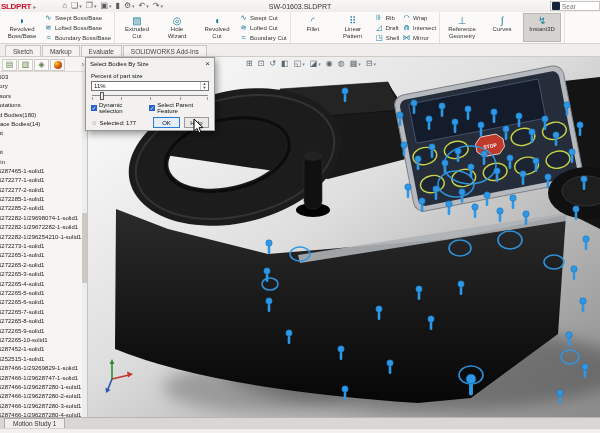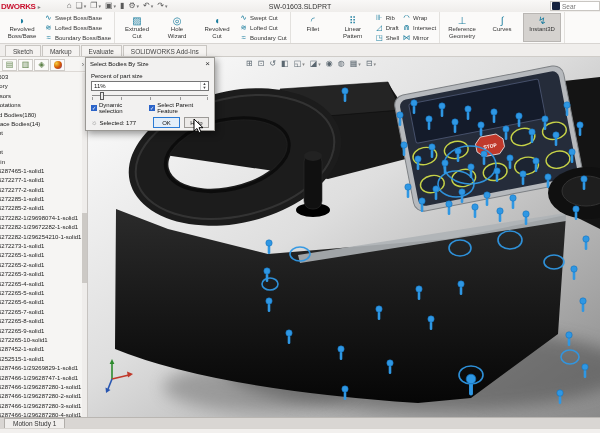--- a/index.html
+++ b/index.html
@@ -90,21 +90,21 @@
   
   .pinc { fill:#2f97e3; stroke:#0e6cb8; stroke-width:.5; }
   .pinr { fill:#2f97e3; }
   .selring { fill:none; stroke:#2f97e3; stroke-width:1.6; opacity:.95; }
   .panel-btn { fill:#1c2432; stroke:#c6d248; stroke-width:1.4; }
 </style>
 </head>
 <body>
 
 <div class="titlebar">
-  <span class="logo">DWORKS</span>
+  <span class="logo">SLDPRT</span>
   <span class="logo-arrow">▸</span>
   <div class="qa" id="qa-icons">
       <span class="qa-btn">⌂</span>
       <span class="qa-btn">❏<span class="dd">▾</span></span>
       <span class="qa-btn">❐<span class="dd">▾</span></span>
       <span class="qa-btn">▣<span class="dd">▾</span></span>
       <span class="qa-btn">▮</span>
       <span class="qa-btn">⚙<span class="dd">▾</span></span>
       <span class="qa-btn">↶<span class="dd">▾</span></span>
       <span class="qa-btn">↷<span class="dd">▾</span></span>

